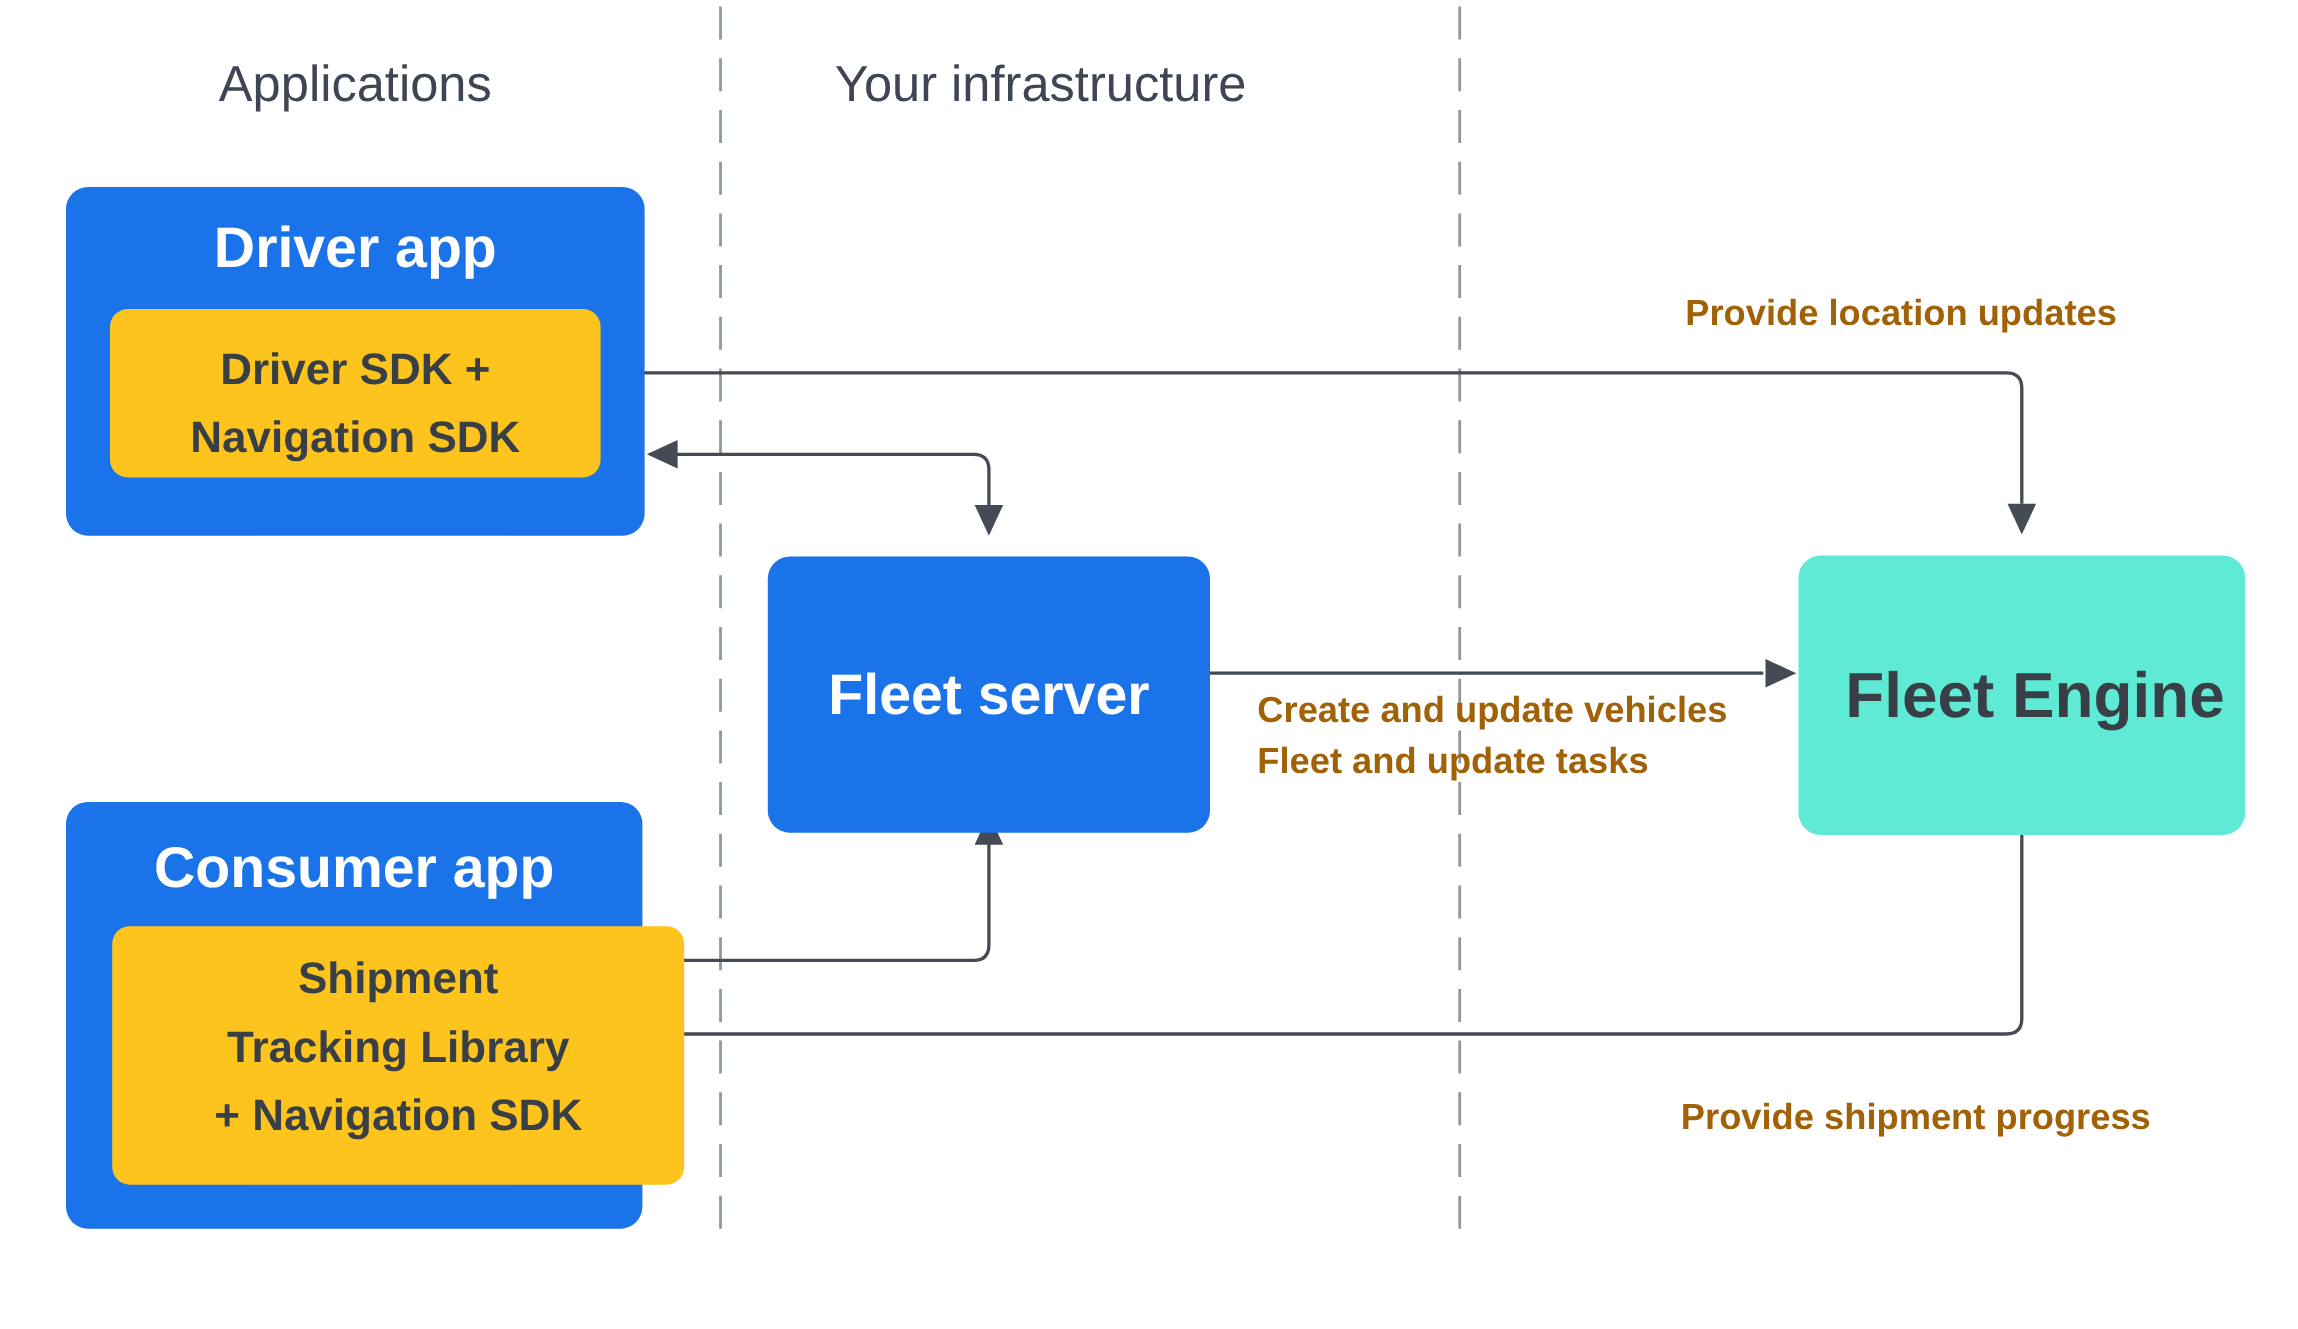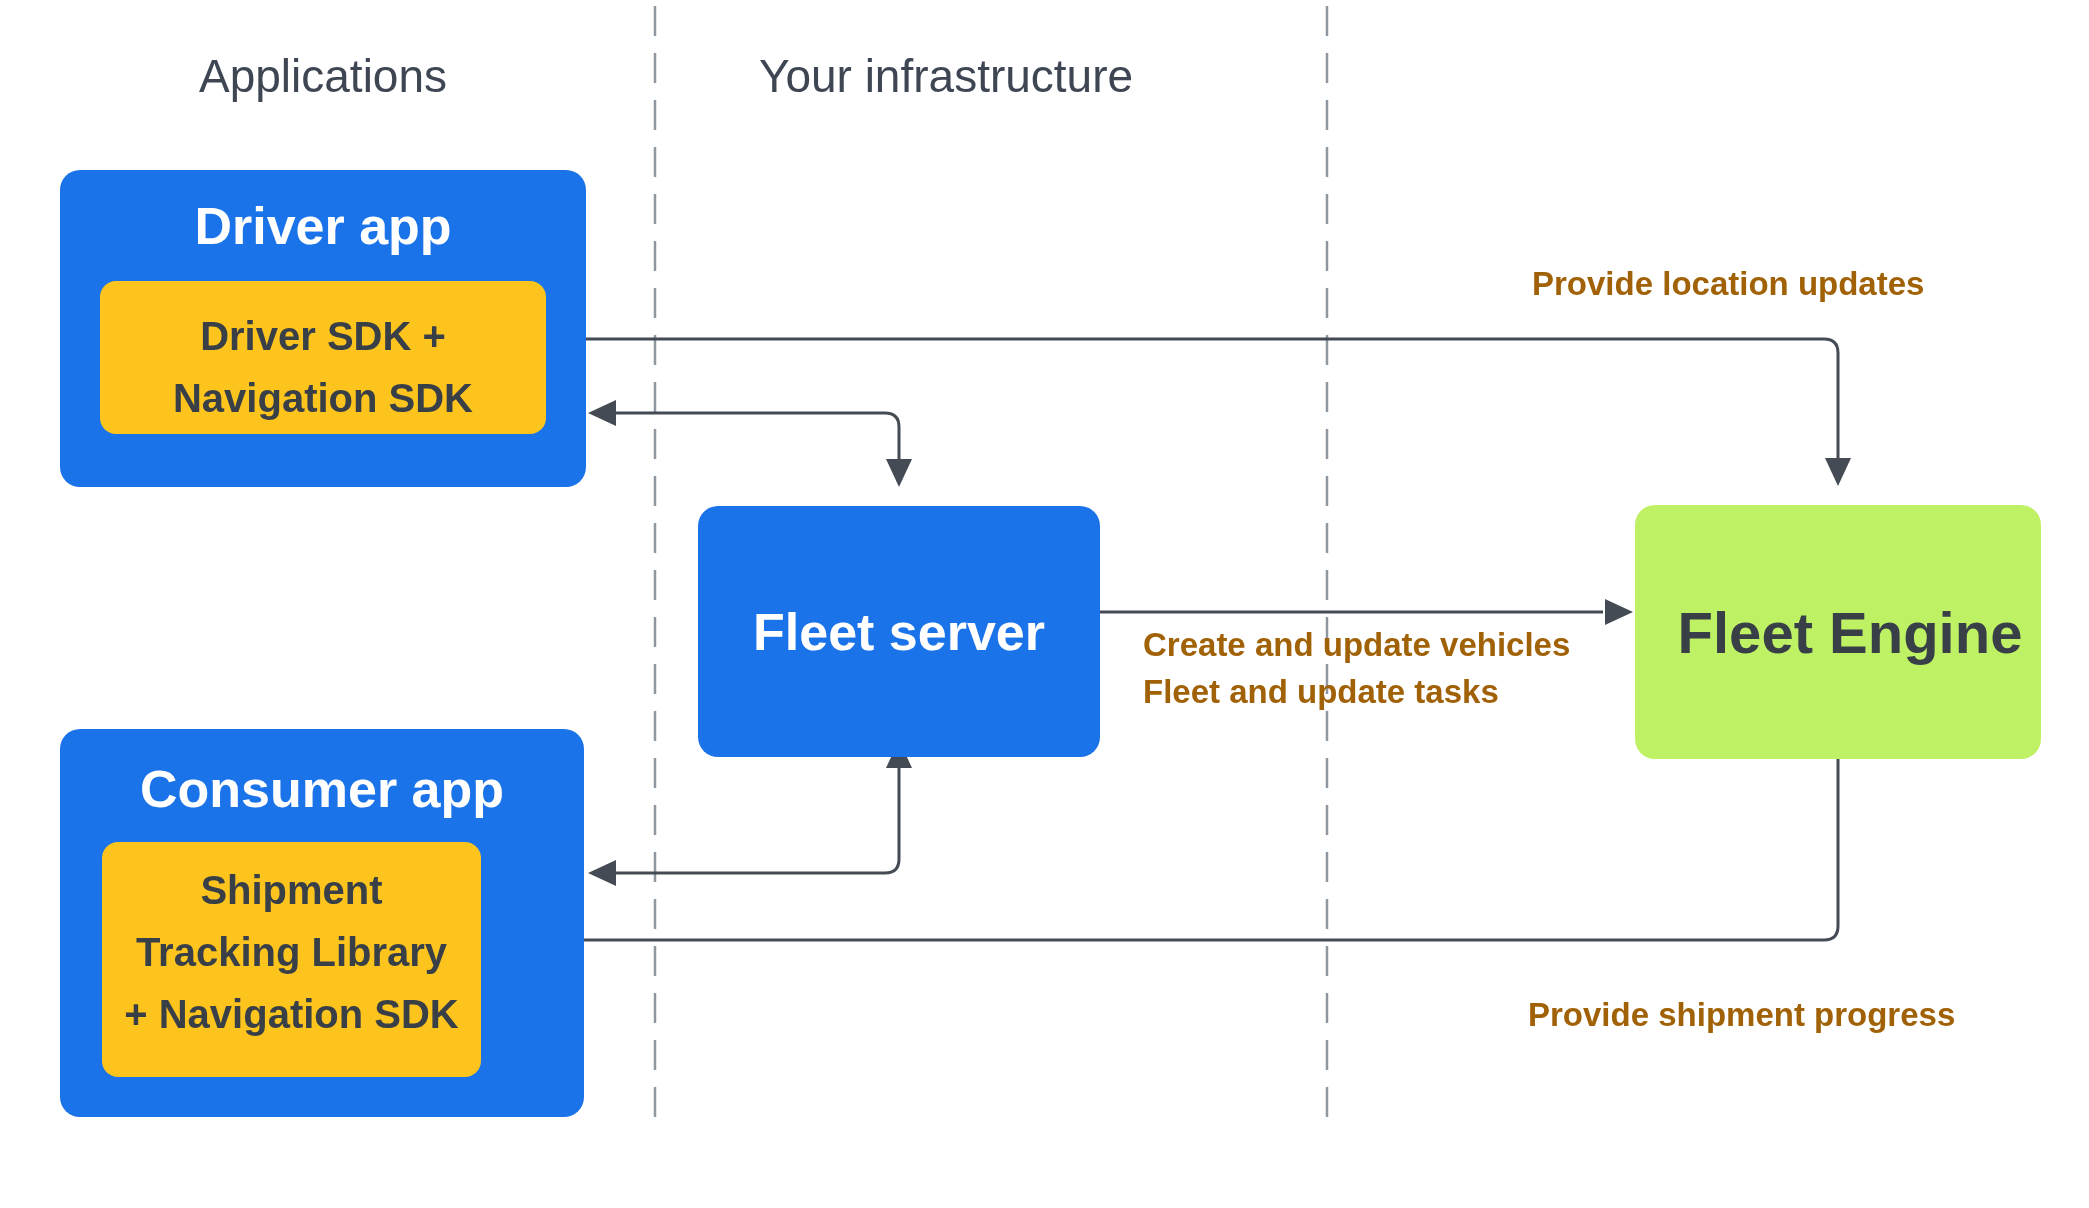--- a/index.html
+++ b/index.html
@@ -32,21 +32,21 @@
     color: #3e4653;
     white-space: nowrap;
   }
   .node {
     position: absolute;
     border-radius: 20px;
     box-sizing: border-box;
     margin-top: 19px;
   }
   .node.blue { background: #1a73e8; }
-  .node.yellow { background: #bef264; padding-left: 24px; }
+  .node.yellow { background: #5eead4; padding-left: 24px; }
   .node-title {
     text-align: center;
     font-weight: 700;
     color: #ffffff;
     white-space: nowrap;
   }
   .app-title {
     font-size: 52px;
     line-height: 64px;
   }
@@ -68,21 +68,21 @@
     font-size: 40px;
     line-height: 62px;
   }
   .driver-sdk {
     left: 40px; top: 111px;
     width: 446px; height: 153px;
     padding-top: 24px;
   }
   .consumer-sdk {
     left: 42px; top: 113px;
-    width: 379px; height: 235px;
+    width: 520px; height: 235px;
     padding-top: 17px;
   }
   .server-title {
     font-size: 52px;
     font-weight: 700;
     color: #ffffff;
   }
   .fleet-title {
     font-size: 58px;
     font-weight: 700;

